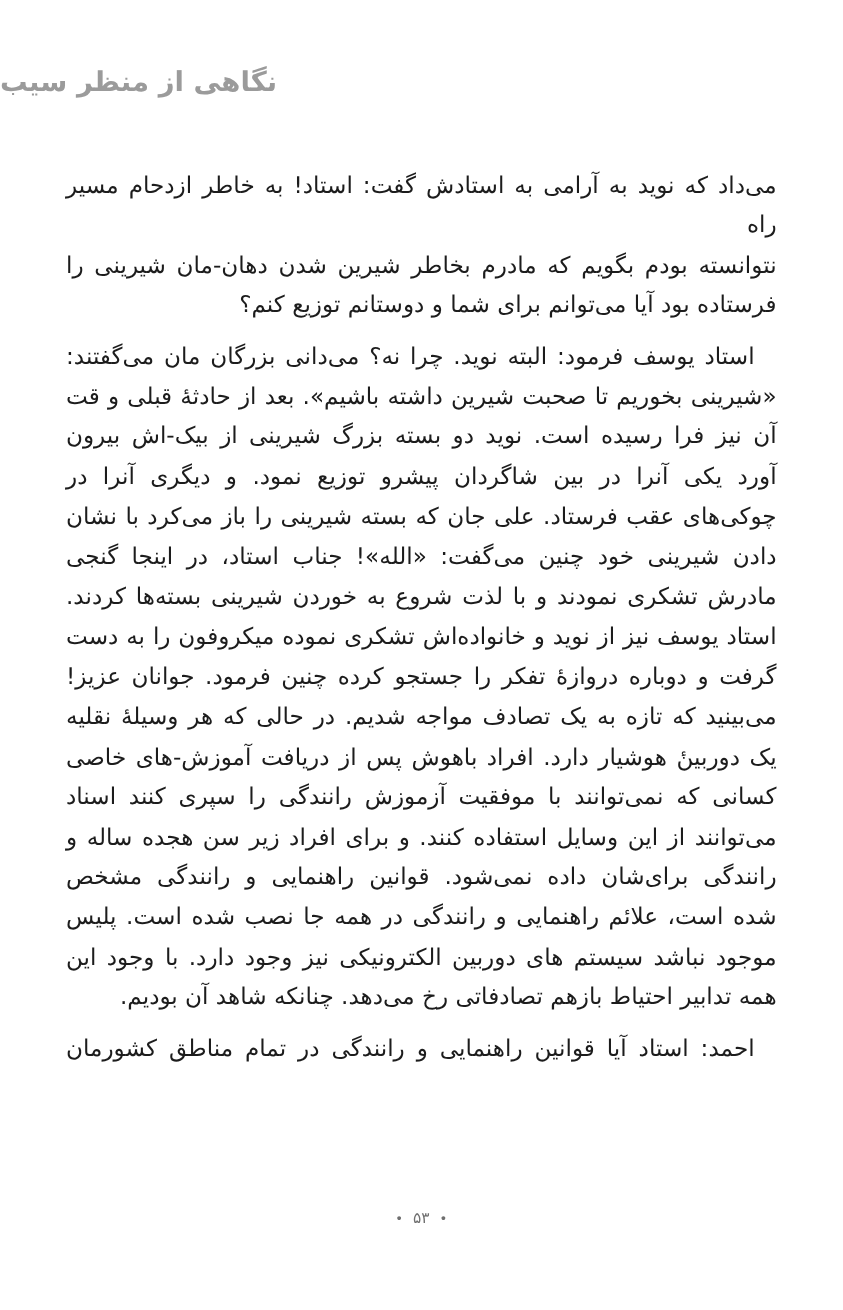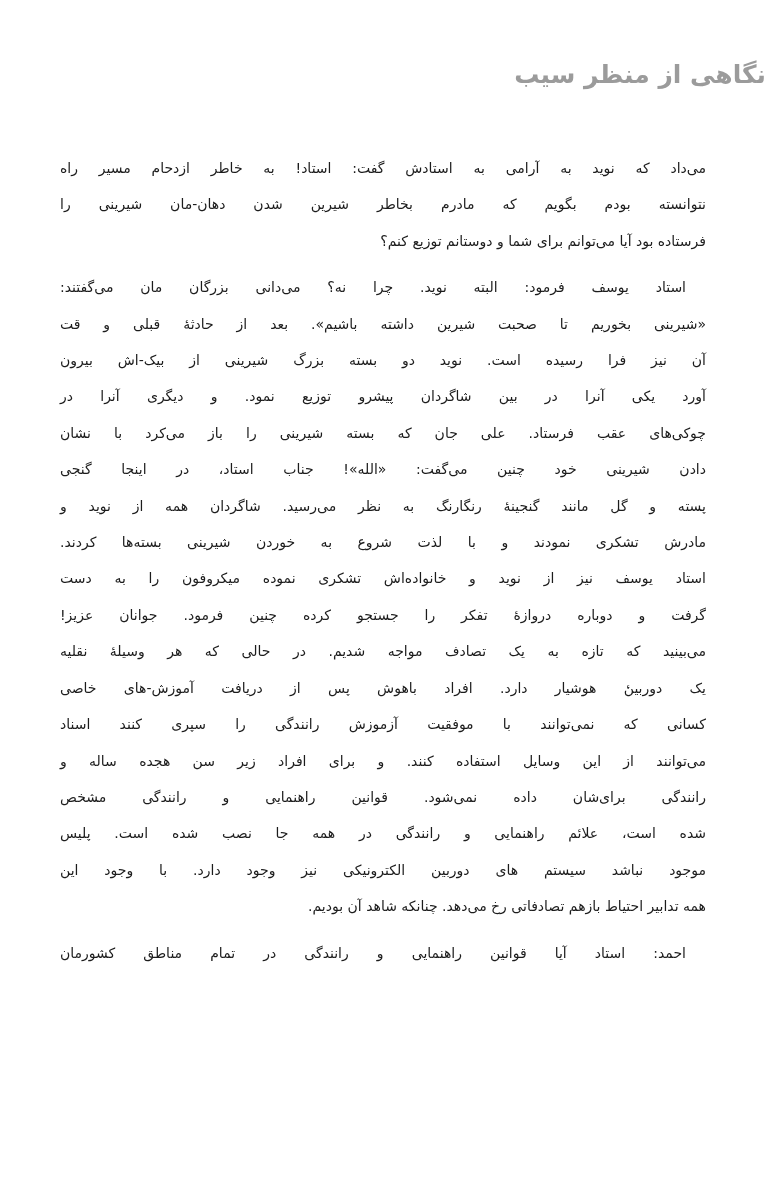--- a/index.html
+++ b/index.html
@@ -15,33 +15,33 @@
     overflow: hidden;
     direction: rtl;
     font-family: "DejaVu Sans", sans-serif;
   }
   .title {
     position: absolute;
     top: 60px;
     left: 0;
     right: 0;
     margin: 0;
-    text-align: right;
+    text-align: left;
     font-size: 25px;
     font-weight: bold;
     color: #9b9b9b;
     letter-spacing: 0.5px;
   }
   .text-body {
     position: absolute;
     top: 150px;
     right: 60px;
     left: 60px;
     color: #1c1c1c;
-    font-size: 14px;
+    font-size: 21px;
   }
   .paragraph {
     margin: 0 0 10px 0;
   }
   .paragraph:last-child { margin-bottom: 0; }
   .line {
     line-height: 36.4px;
     text-align: justify;
     text-align-last: justify;
     text-justify: inter-word;
@@ -86,32 +86,34 @@
         <div class="line">نتوانسته بودم بگویم که مادرم بخاطر شیرین شدن دهان-مان شیرینی را</div>
         <div class="line last">فرستاده بود آیا می‌توانم برای شما و دوستانم توزیع کنم؟</div>
       </div>
       <div class="paragraph indent">
         <div class="line">استاد یوسف فرمود: البته نوید. چرا نه؟ می‌دانی بزرگان مان می‌گفتند:</div>
         <div class="line">«شیرینی بخوریم تا صحبت شیرین داشته باشیم». بعد از حادثهٔ قبلی و قت</div>
         <div class="line">آن نیز فرا رسیده است. نوید دو بسته بزرگ شیرینی از بیک-اش بیرون</div>
         <div class="line">آورد یکی آنرا در بین شاگردان پیشرو توزیع نمود. و دیگری آنرا در</div>
         <div class="line">چوکی‌های عقب فرستاد. علی جان که بسته شیرینی را باز می‌کرد با نشان</div>
         <div class="line">دادن شیرینی خود چنین می‌گفت: «الله»! جناب استاد، در اینجا گنجی</div>
-        <div class="line">پسته و گل مانند گنجینهٔ رنگارنگ به نظر می‌رسید. شاگردان همه از نوید و</div>
         <div class="line">مادرش تشکری نمودند و با لذت شروع به خوردن شیرینی بسته‌ها کردند.</div>
         <div class="line">استاد یوسف نیز از نوید و خانواده‌اش تشکری نموده میکروفون را به دست</div>
         <div class="line">گرفت و دوباره دروازهٔ تفکر را جستجو کرده چنین فرمود. جوانان عزیز!</div>
         <div class="line">می‌بینید که تازه به یک تصادف مواجه شدیم. در حالی که هر وسیلهٔ نقلیه</div>
         <div class="line">یک دوربینٔ هوشیار دارد. افراد باهوش پس از دریافت آموزش-های خاصی</div>
         <div class="line">کسانی که نمی‌توانند با موفقیت آزموزش رانندگی را سپری کنند اسناد</div>
         <div class="line">می‌توانند از این وسایل استفاده کنند. و برای افراد زیر سن هجده ساله و</div>
         <div class="line">رانندگی برای‌شان داده نمی‌شود. قوانین راهنمایی و رانندگی مشخص</div>
         <div class="line">شده است، علائم راهنمایی و رانندگی در همه جا نصب شده است. پلیس</div>
         <div class="line">موجود نباشد سیستم های دوربین الکترونیکی نیز وجود دارد. با وجود این</div>
         <div class="line last">همه تدابیر احتیاط بازهم تصادفاتی رخ می‌دهد. چنانکه شاهد آن بودیم.</div>
       </div>
       <div class="paragraph indent">
         <div class="line">احمد: استاد آیا قوانین راهنمایی و رانندگی در تمام مناطق کشورمان</div>
       </div>
     </main>
 
+  <div class="footer">
+    <span class="bullet">•</span><span class="num">۵۳</span><span class="bullet">•</span>
+  </div>
 
 </div>
 
 </body></html>

